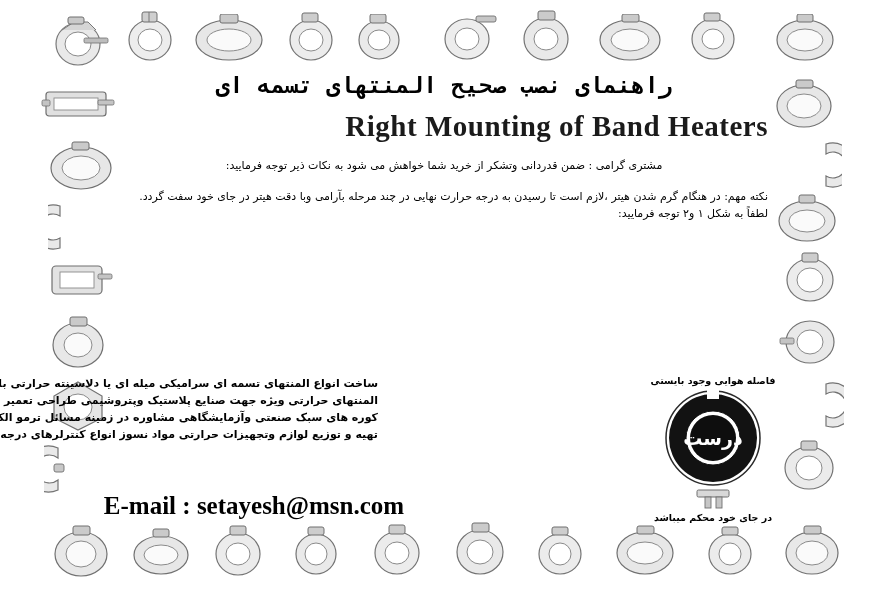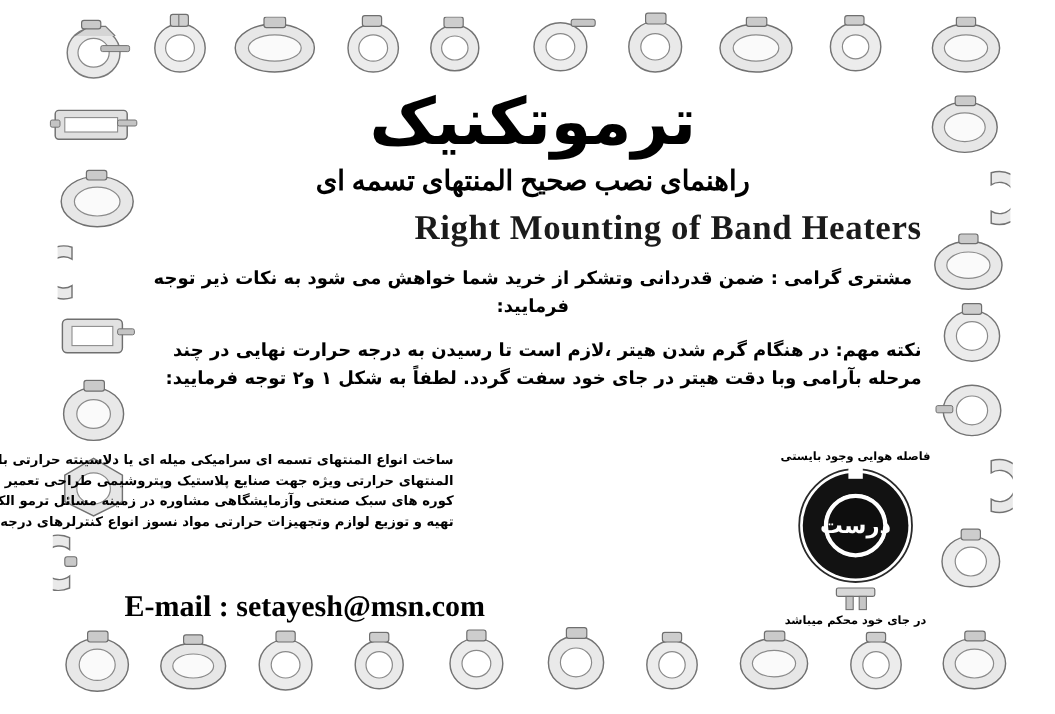--- a/index.html
+++ b/index.html
@@ -40,41 +40,41 @@
     font-family: "DejaVu Sans", sans-serif;
     font-size: 54px;
     font-weight: bold;
     color: #000;
     text-align: center;
     line-height: 1.05;
     letter-spacing: 0px;
     margin-top: 8px;
   }
   .subtitle-fa {
-    font-family: Liberation Serif, serif;
+    font-family: Liberation Mono, monospace;
     font-size: 23px;
     font-weight: bold;
     color: #000;
     text-align: center;
     margin-top: 6px;
   }
   .subtitle-en {
     font-family: "Liberation Serif", serif;
     font-size: 29px;
     font-weight: bold;
     color: #1b1b1b;
     text-align: right;
     margin-top: 10px;
     letter-spacing: 0.5px;
   }
 
   .para {
     font-family: "DejaVu Sans", sans-serif;
-    font-size: 15px;
-    font-weight: bold;
+    font-size: 11px;
+    font-weight: normal;
     color: #000;
     line-height: 1.55;
     margin-top: 14px;
     text-align: right;
   }
   .para.center { text-align: center; }
 
   
   .smallblock {
     position: absolute;
@@ -437,21 +437,20 @@
     <div class="clamp" style="left:778px;top:524px;">
       <svg width="70" height="56" viewBox="0 0 70 56">
         <ellipse cx="34" cy="29" rx="26" ry="21" fill="#e8e8e8" stroke="#717171" stroke-width="1.2"></ellipse>
         <ellipse cx="34" cy="29" rx="16" ry="12" fill="#fafafa" stroke="#8b8b8b" stroke-width="1"></ellipse>
         <rect x="26" y="2" width="17" height="8" rx="2" fill="#cacaca" stroke="#6f6f6f" stroke-width="1"></rect>
       </svg>
     </div>
   </div>
 
   <div class="content">
-    <div class="brand">ترموتکنیک</div>
     <div class="subtitle-fa">راهنمای نصب صحیح المنتهای تسمه ای</div>
     <div class="subtitle-en">Right Mounting of Band Heaters</div>
 
     <div class="para center">مشتری گرامی : ضمن قدردانی وتشکر از خرید شما خواهش می شود به نکات ذیر توجه فرمایید:</div>
     <div class="para">نکته مهم: در هنگام گرم شدن هیتر ،لازم است تا رسیدن به درجه حرارت نهایی در چند مرحله بآرامی وبا دقت هیتر در جای خود سفت گردد. لطفاً به شکل ۱ و۲ توجه فرمایید:</div>
   </div>
 
   <div class="smallblock">
     <div>ساخت انواع المنتهای تسمه ای سرامیکی میله ای یا دلاسینته حرارتی بالا طراحی</div>
     <div>المنتهای حرارتی ویژه جهت صنایع پلاستیک وپتروشیمی طراحی تعمیر وساخت</div>

